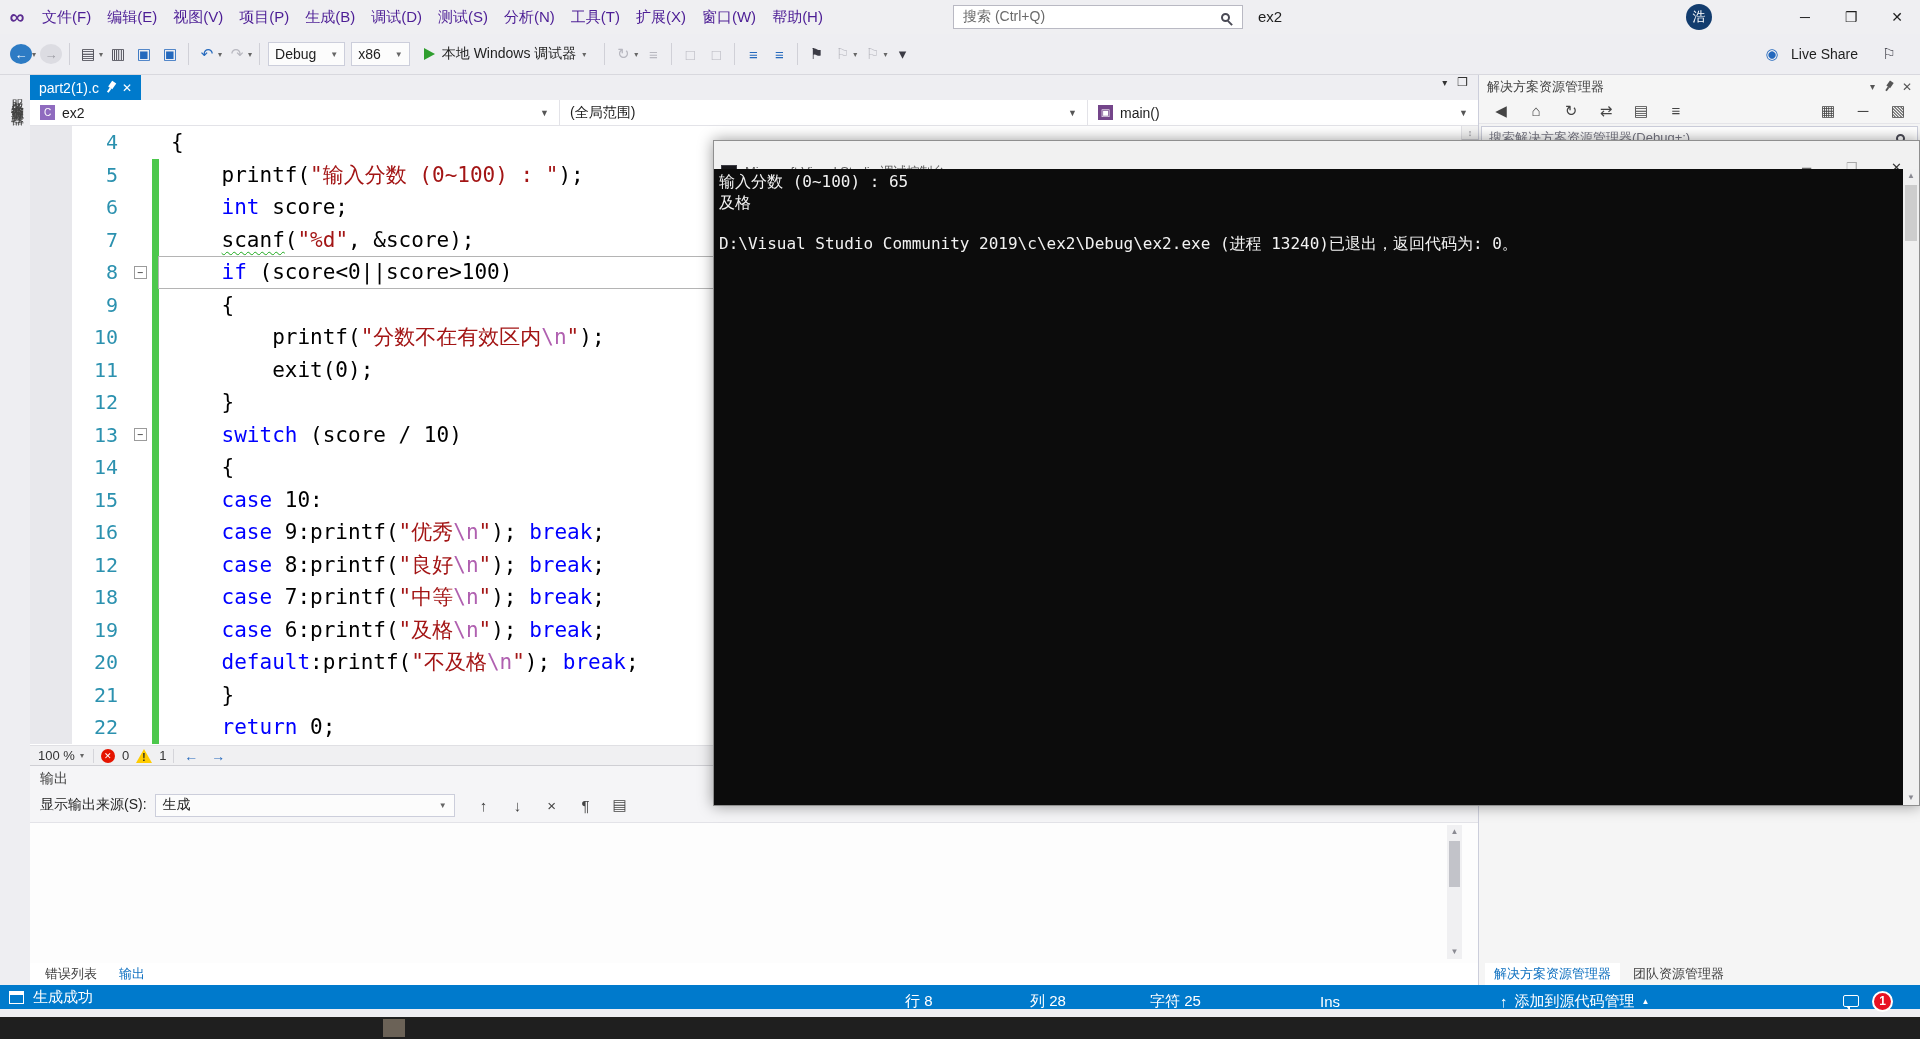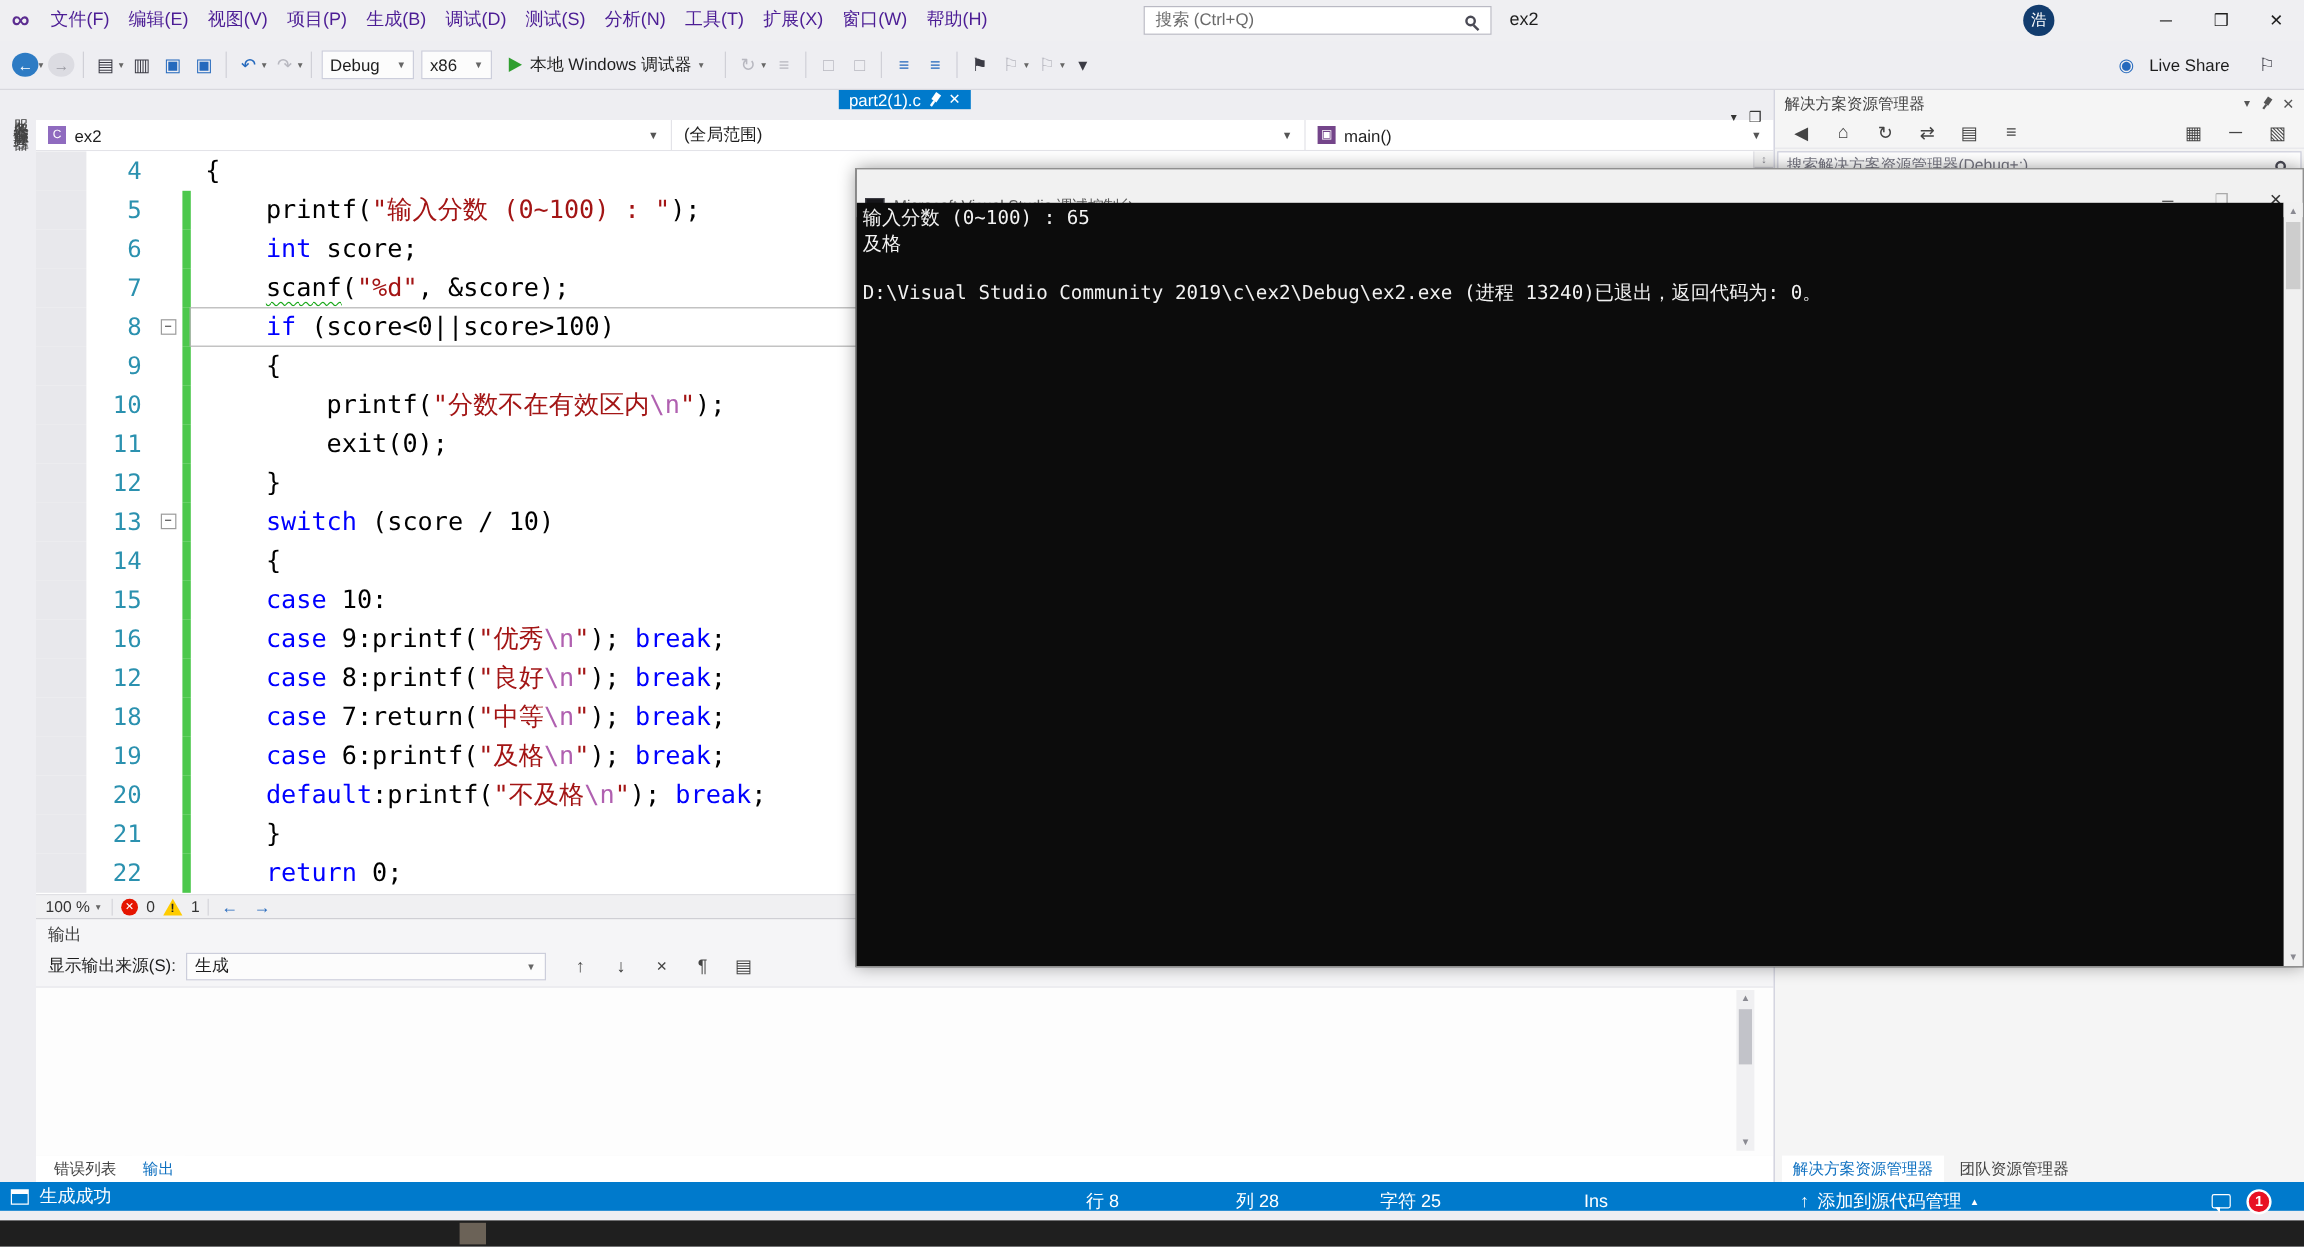--- a/index.html
+++ b/index.html
@@ -38,21 +38,21 @@
   .start-btn { display:flex; align-items:center; height:28px; padding:0 7px; margin:0 4px; font-size:14px; color:#1E1E1E; }
   .play { width:0; height:0; border-left:11px solid #2F9E2F; border-top:6px solid transparent; border-bottom:6px solid transparent; margin-right:7px; }
   .tb-right { margin-left:auto; display:flex; align-items:center; padding-right:18px; font-size:14px; color:#1E1E1E; gap:6px; }
 
   
   .left-strip { position:absolute; left:0; top:75px; width:30px; height:910px; background:#EEEEF2; }
   .vtab { writing-mode:vertical-rl; font-size:13px; color:#424242; margin:14px 0 0 8px; letter-spacing:2px; }
 
   .editor-col { position:absolute; left:30px; top:75px; width:1448px; height:910px; background:#FFFFFF; }
 
-  .tabstrip { height:25px; background:#EEEEF2; display:flex; align-items:center;flex-direction:column; }
+  .tabstrip { height:25px; background:#EEEEF2; display:flex; align-items:flex-start; }
   .tab-active { height:25px; background:#007ACC; color:#fff; display:flex; align-items:center; padding:0 9px; font-size:14px; gap:7px; }
   .pin-icon { position:relative; width:9px; height:13px; transform:rotate(35deg); color:#fff; }
   .pin-icon::before { content:""; position:absolute; top:0; left:2px; width:5px; height:7px; background:currentColor; }
   .pin-icon::after { content:""; position:absolute; top:7px; left:4px; width:1.5px; height:5px; background:currentColor; }
   .tab-close { font-size:12px; }
   .tab-extras { margin-left:auto; display:flex; align-items:center; gap:10px; padding-right:10px; color:#333; font-size:10px; }
 
   .navbar { height:26px; border-bottom:1px solid #E3E3E8; display:flex; background:#fff; }
   .nav-combo { display:flex; align-items:center; border-right:1px solid #E3E3E8; font-size:14px; color:#1E1E1E; padding:0 10px; gap:7px; }
   .nav-combo .nc-caret { margin-left:auto; font-size:9px; color:#555; }
@@ -371,21 +371,21 @@
             <div class="c-num">12</div>
             <div class="c-fold"></div>
             <div class="c-change green"></div>
             <div class="c-text"><span>    </span><span class="k">case</span><span> 8:printf(</span><span class="s">"良好</span><span class="e">\n</span><span class="s">"</span><span>); </span><span class="k">break</span><span>;</span></div>
           </div>
           <div class="code-row">
             <div class="c-bp"></div>
             <div class="c-num">18</div>
             <div class="c-fold"></div>
             <div class="c-change green"></div>
-            <div class="c-text"><span>    </span><span class="k">case</span><span> 7:return(</span><span class="s">"中等</span><span class="e">\n</span><span class="s">"</span><span>); </span><span class="k">break</span><span>;</span></div>
+            <div class="c-text"><span>    </span><span class="k">case</span><span> 7:printf(</span><span class="s">"中等</span><span class="e">\n</span><span class="s">"</span><span>); </span><span class="k">break</span><span>;</span></div>
           </div>
           <div class="code-row">
             <div class="c-bp"></div>
             <div class="c-num">19</div>
             <div class="c-fold"></div>
             <div class="c-change green"></div>
             <div class="c-text"><span>    </span><span class="k">case</span><span> 6:printf(</span><span class="s">"及格</span><span class="e">\n</span><span class="s">"</span><span>); </span><span class="k">break</span><span>;</span></div>
           </div>
           <div class="code-row">
             <div class="c-bp"></div>

